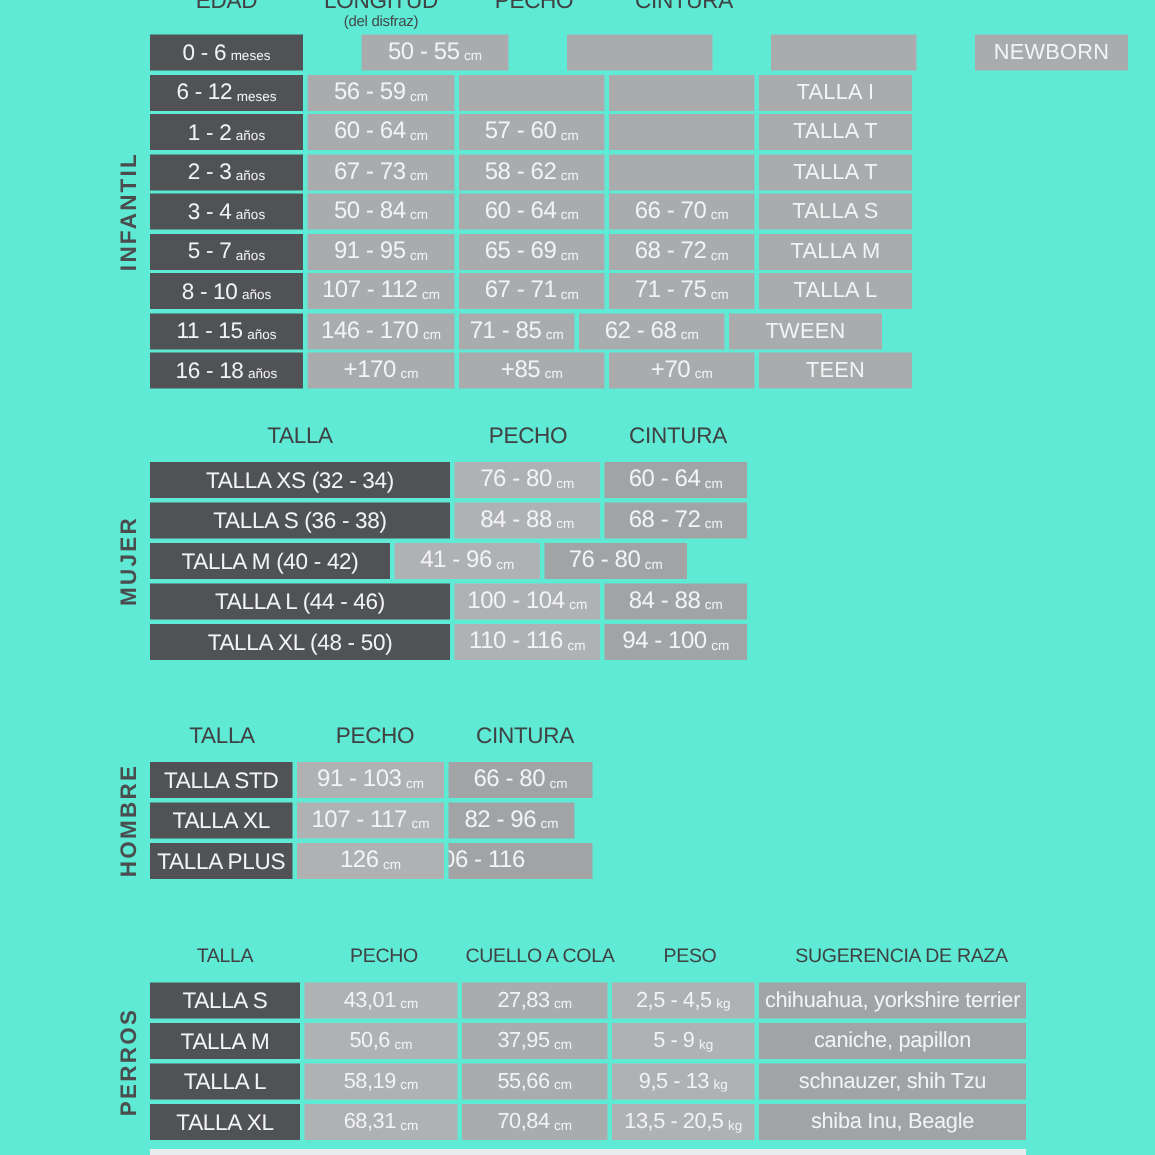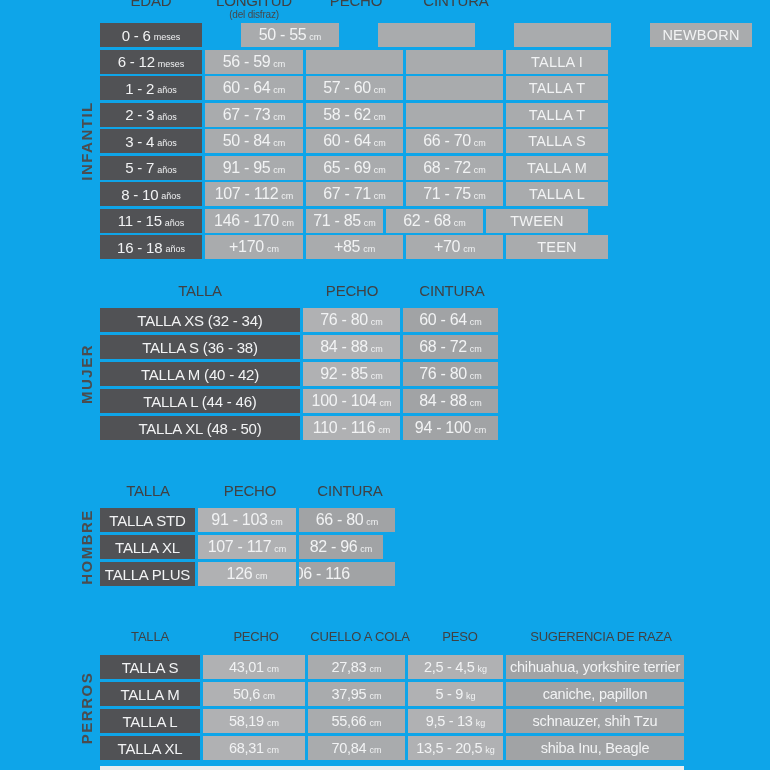--- a/index.html
+++ b/index.html
@@ -1,18 +1,18 @@
 <!DOCTYPE html>
 <html><head>
 <meta charset="utf-8">
 <style>
   html,body{margin:0;padding:0;background:#ffffff;}
   #canvas{
     position:relative;width:770px;height:770px;overflow:hidden;
-    background:#0ea5e9;font-family:"Liberation Sans",sans-serif;
+    background:#5eead4;font-family:"Liberation Sans",sans-serif;
     -webkit-font-smoothing:antialiased;
   }
   .vlabel{
     position:absolute;transform:translate(-50%,-50%) rotate(-90deg);
     font-weight:bold;font-size:15px;color:#4b4c4e;letter-spacing:1.5px;
     white-space:nowrap;
   }
   .colhdr{
     position:absolute;transform:translateX(-50%);
     color:#404143;font-size:15px;letter-spacing:-0.2px;white-space:nowrap;
@@ -251,25 +251,25 @@
         <div class="cell g2" style="width: 97px;">
           <span class="v">84 - 88</span>
           <span class="u">cm</span>
         </div>
         <div class="cell g3" style="width: 95px;">
           <span class="v">68 - 72</span>
           <span class="u">cm</span>
         </div>
       </div>
       <div class="row">
-        <div class="cell dark" style="width: 200px;">
+        <div class="cell dark" style="width: 160px;">
           <span class="v">TALLA M (40 - 42)</span>
         </div>
         <div class="cell g2" style="width: 97px;">
-          <span class="v">92 - 85</span>
+          <span class="v">41 - 96</span>
           <span class="u">cm</span>
         </div>
         <div class="cell g3" style="width: 95px;">
           <span class="v">76 - 80</span>
           <span class="u">cm</span>
         </div>
       </div>
       <div class="row">
         <div class="cell dark" style="width: 200px;">
           <span class="v">TALLA L (44 - 46)</span>

